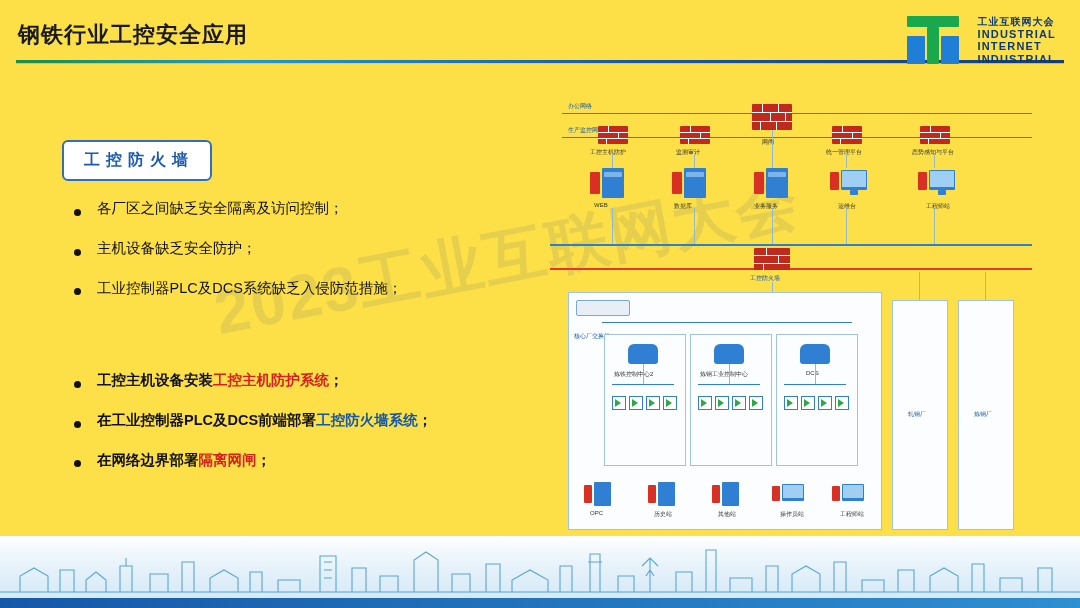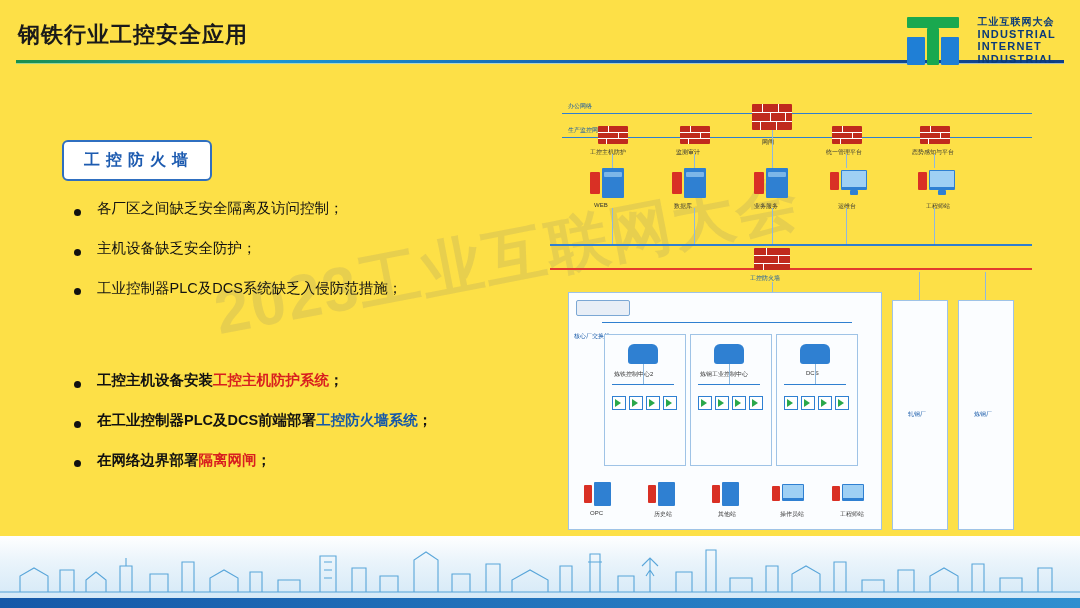--- a/index.html
+++ b/index.html
@@ -18,21 +18,21 @@
   .hdr-rule{
     position:absolute;left:16px;top:60px;width:1048px;height:3px;
     background:linear-gradient(90deg,#1a8f4a 0%,#1c9ad6 22%,#1558a8 60%,#0f3f86 100%);
   }
   .hdr-rule2{
     position:absolute;left:16px;top:63px;width:1048px;height:1px;
     background:linear-gradient(90deg,#7fd4a8 0%,#9ed9f2 40%,#8fb4e0 100%);
     opacity:.8;
   }
   
-  .logo{position:absolute;right:24px;top:16px;display:flex;align-items:center;gap:18px;}
+  .logo{position:absolute;right:24px;top:16px;display:flex;align-items:flex-start;gap:18px;}
   .logo-mark{position:relative;width:52px;height:48px;}
   .logo-mark .bar{position:absolute;border-radius:1px;}
   .lm1{left:0;top:0;width:52px;height:11px;background:#1aa84f;}
   .lm2{left:20px;top:11px;width:12px;height:37px;background:#1aa84f;}
   .lm3{left:0;top:20px;width:18px;height:28px;background:#1f7fd6;}
   .lm4{left:34px;top:20px;width:18px;height:28px;background:#1f7fd6;}
   .logo-text{line-height:1.15;}
   .logo-cn{font-size:10px;color:#0a3a7a;font-weight:bold;letter-spacing:1px;}
   .logo-en{font-size:11px;color:#0a3a7a;font-weight:bold;letter-spacing:1.2px;}
 

